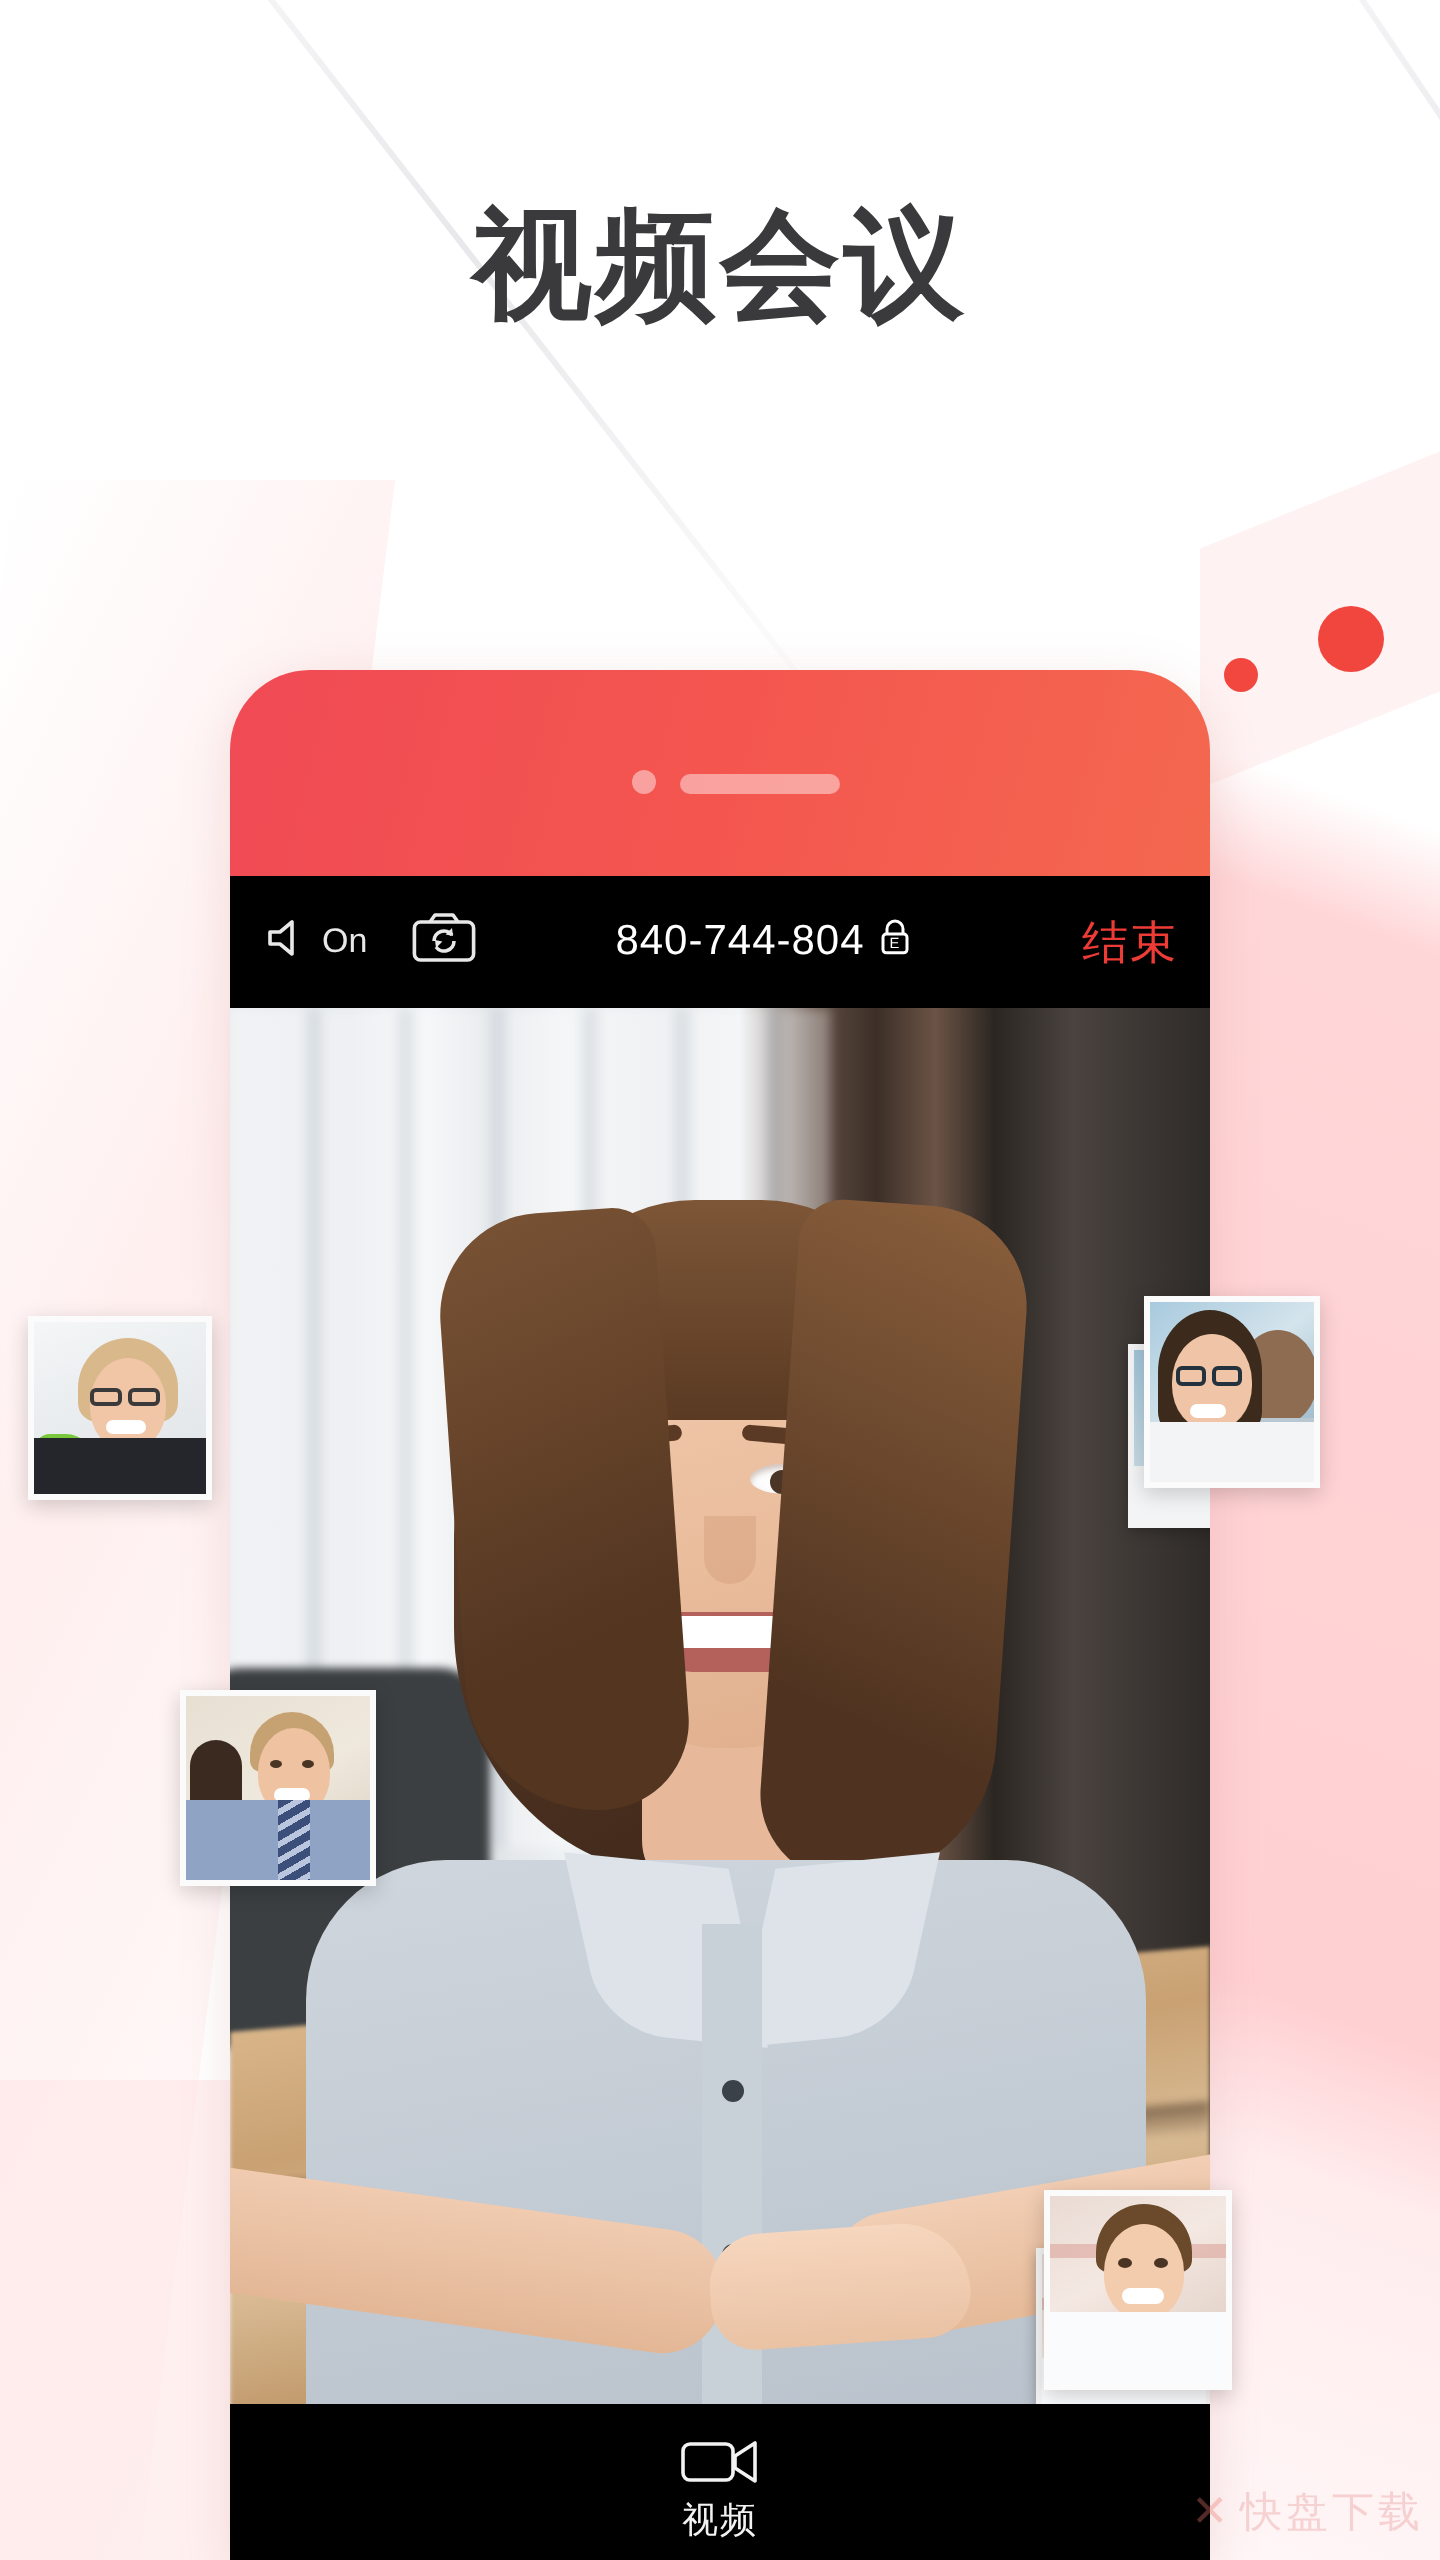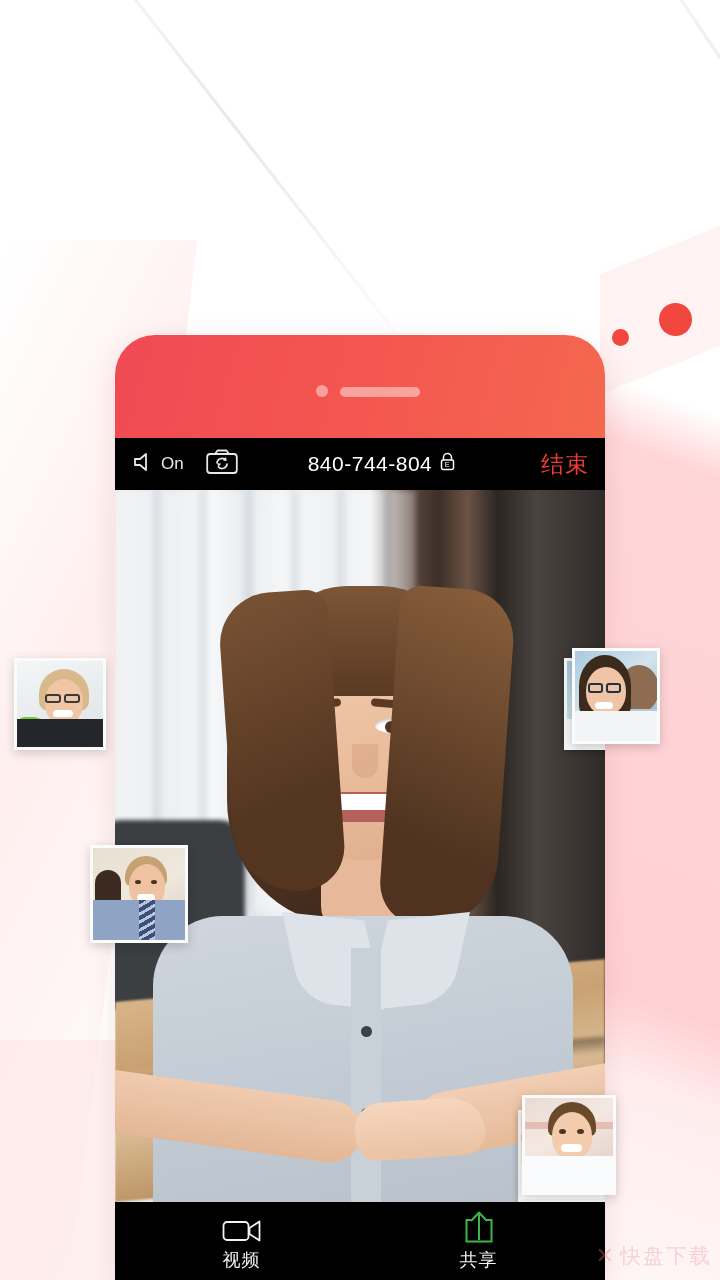--- a/index.html
+++ b/index.html
@@ -78,21 +78,21 @@
     border-radius:6px; background:rgba(255,255,255,.45);
   }
 
   .screen {
     position:absolute; left:0; top:103px; width:490px; height:842px;
     background:#000; overflow:hidden;
   }
 
   
   .meet-topbar {
-    position:relative; height:52px; background:#000; color:#fff;
+    position:relative; height:66px; background:#000; color:#fff;
     display:flex; align-items:center;
   }
   .tb-speaker { display:flex; align-items:center; margin-left:17px; gap:3px; }
   .tb-speaker .lbl { font-size:17px; color:#e8e8e8; font-family:"Liberation Sans",sans-serif; }
   .tb-camera { margin-left:22px; display:flex; align-items:center; }
   .tb-id {
     position:absolute; left:0; right:0; text-align:center;
     font-size:21px; letter-spacing:.5px; color:#fff;
     display:flex; align-items:center; justify-content:center; gap:7px;
     pointer-events:none;
@@ -277,20 +277,21 @@
   <div class="bg-pink-left2"></div>
   <div class="bg-pink-right2"></div>
   <div class="bg-pink-right"></div>
   <div class="bg-diag-1"></div>
   <div class="bg-diag-2"></div>
   <div class="bg-circle-sm"></div>
   <div class="bg-circle-lg"></div>
 </div>
 
 <div class="headings">
+  <div class="title">视频会议</div>
 </div>
 
 <div class="phone">
 
   <div class="phone-top">
     <div class="cam-dot"></div>
     <div class="speaker-slot"></div>
   </div>
 
   <div class="screen">
@@ -402,30 +403,20 @@
       <div class="tool">
         <span class="ico">
           <svg width="40" height="28" viewBox="0 0 40 28">
             <rect x="1.5" y="6" width="25" height="18" rx="3.5" fill="none" stroke="#f2f2f2" stroke-width="1.8"></rect>
             <path d="M27.5 12 L37.5 5.5 L37.5 24.5 L27.5 18 Z" fill="none" stroke="#f2f2f2" stroke-width="1.8" stroke-linejoin="round"></path>
           </svg>
         </span>
         <span class="lbl">视频</span>
       </div>
 
-      <div class="tool share">
-        <span class="ico">
-          <svg width="30" height="34" viewBox="0 0 30 34">
-            <path d="M7 10 L2.5 10 L2.5 31.5 L27.5 31.5 L27.5 10 L23 10" fill="none" stroke="#3cb54a" stroke-width="2"></path>
-            <line x1="15" y1="30" x2="15" y2="3" stroke="#3cb54a" stroke-width="2"></line>
-            <path d="M7.5 10.5 L15 2.5 L22.5 10.5" fill="none" stroke="#3cb54a" stroke-width="2" stroke-linejoin="round" stroke-linecap="round"></path>
-          </svg>
-        </span>
-        <span class="lbl">共享</span>
-      </div>
 
 
     </div>
   </div>
 </div>
 
 <div class="ext-thumb" style="left:14px; top:658px; width:92px; height:92px;">
   <div class="tf">
     <div class="tf-bg" style="background:linear-gradient(160deg,#f4f6f7,#e6eaec 60%,#dfe4e6);"></div>
     <div style="position:absolute;left:0;bottom:6px;width:30px;height:24px;background:#79c83c;border-radius:8px 14px 4px 4px;"></div>

